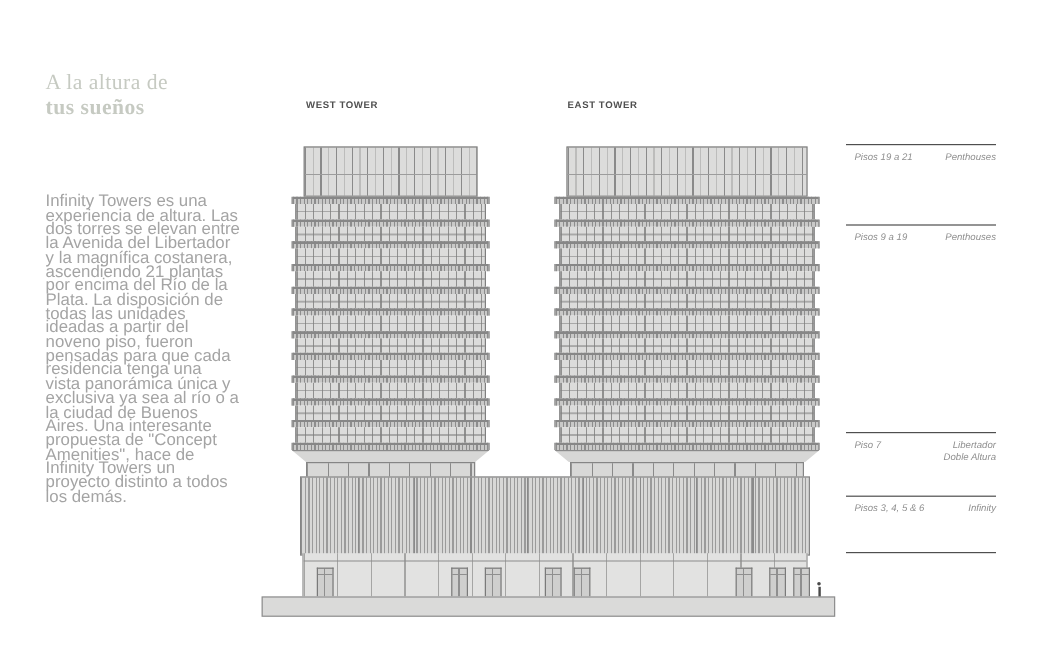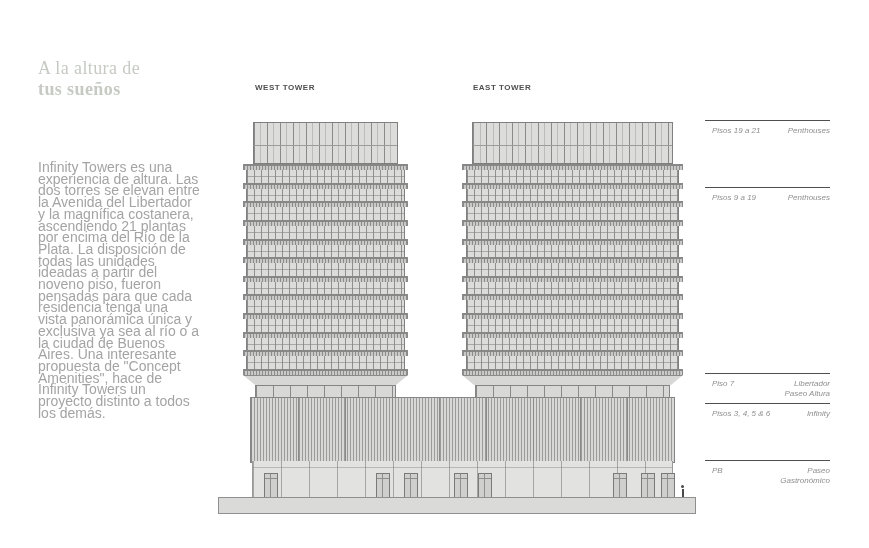--- a/index.html
+++ b/index.html
@@ -71,21 +71,21 @@
   .person{position:absolute;left:680px;top:485px;width:5px;height:12px;}
   .person::before{content:"";display:block;width:3px;height:3px;border-radius:50%;
                   background:#4a4a4a;margin:0 auto;}
   .person::after{content:"";display:block;width:2px;height:8px;background:#4a4a4a;
                  margin:1px auto 0;}
 
   
   .legend{position:absolute;left:705px;top:0;width:125px;
           font-size:8px;color:#8f8f8f;}
   .litem{position:absolute;left:0;width:125px;}
-  .li-0{top:120px}.li-1{top:187px}.li-2{top:373px}.li-3{top:403px}.li-4{top:460px}
+  .li-0{top:120px}.li-1{top:187px}.li-2{top:360px}.li-3{top:413px}.li-4{top:460px}
   .lrule{border-top:1px solid #4f4f4f;}
   .lrow{display:flex;justify-content:space-between;margin-top:5px;font-style:italic;}
   .lrange{padding-left:7px;white-space:nowrap;}
   .lname{text-align:right;line-height:10px;margin-left:23px;}
   .lname span{display:block;}
 </style>
 </head>
 <body>
 
 <div class="page">
@@ -240,39 +240,32 @@
             <span></span>
           </span>
       </div>
     </div>
     <div class="litem li-2">
       <div class="lrule"></div>
       <div class="lrow">
         <span class="lrange">Piso 7</span>
         <span class="lname">
             <span>Libertador</span>
-            <span>Paseo Altura</span>
+            <span>Doble Altura</span>
           </span>
       </div>
     </div>
     <div class="litem li-3">
       <div class="lrule"></div>
       <div class="lrow">
         <span class="lrange">Pisos 3, 4, 5 &amp; 6</span>
         <span class="lname">
             <span>Infinity</span>
             <span></span>
           </span>
       </div>
     </div>
     <div class="litem li-4">
       <div class="lrule"></div>
-      <div class="lrow">
-        <span class="lrange">PB</span>
-        <span class="lname">
-            <span>Paseo</span>
-            <span>Gastronómico</span>
-          </span>
-      </div>
     </div>
   </div>
 
 </div>
 
 </body></html>

